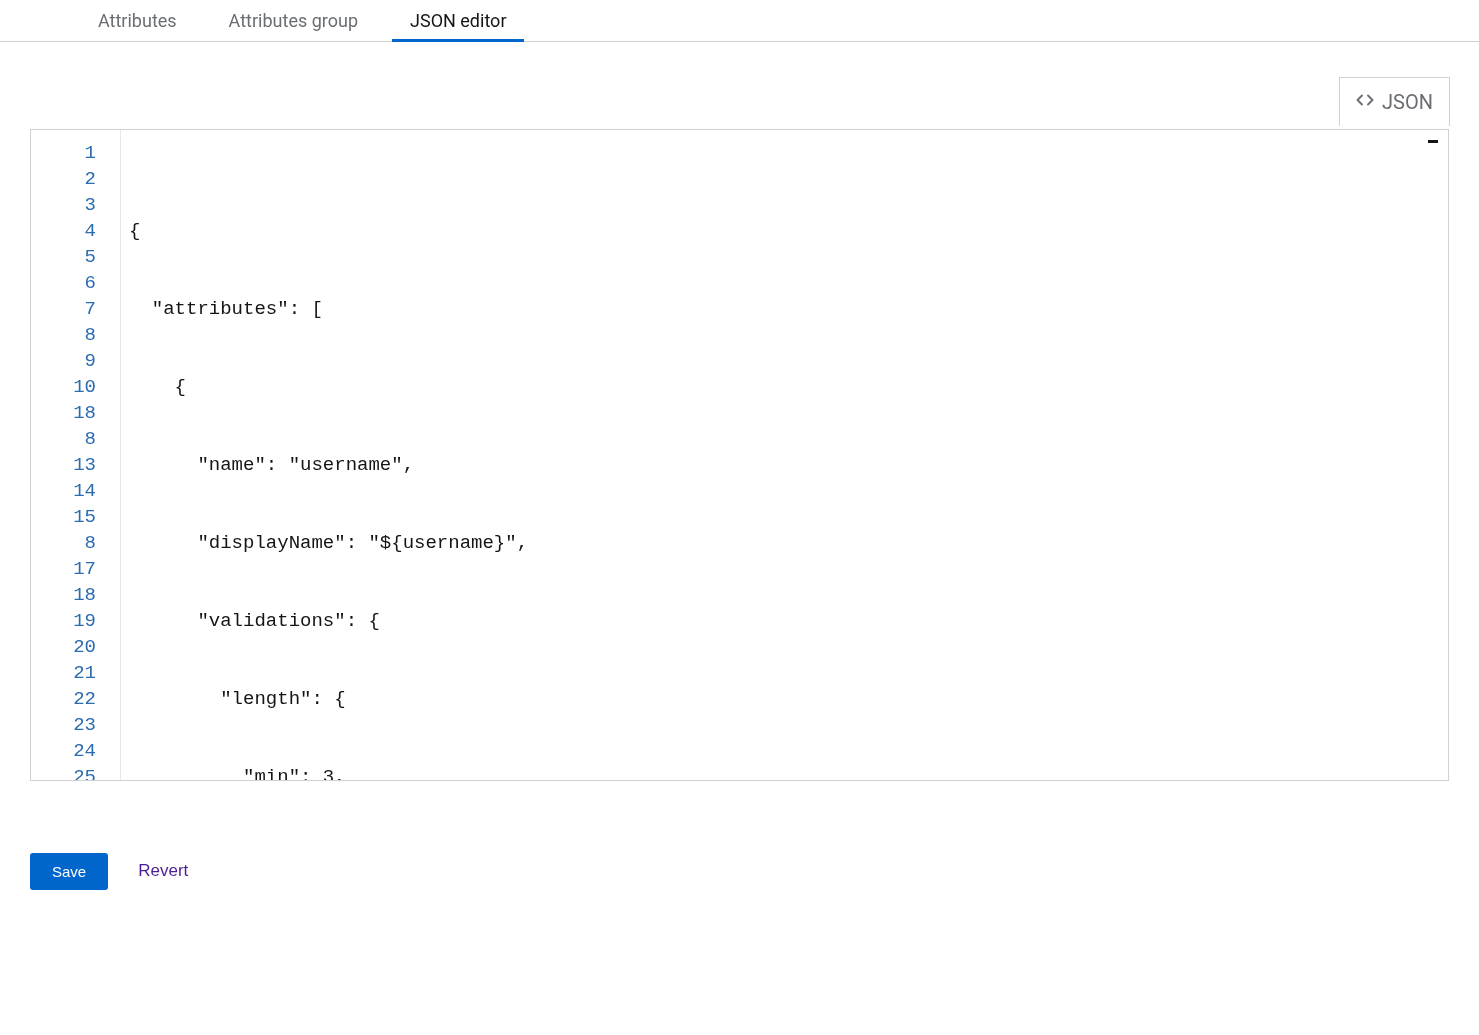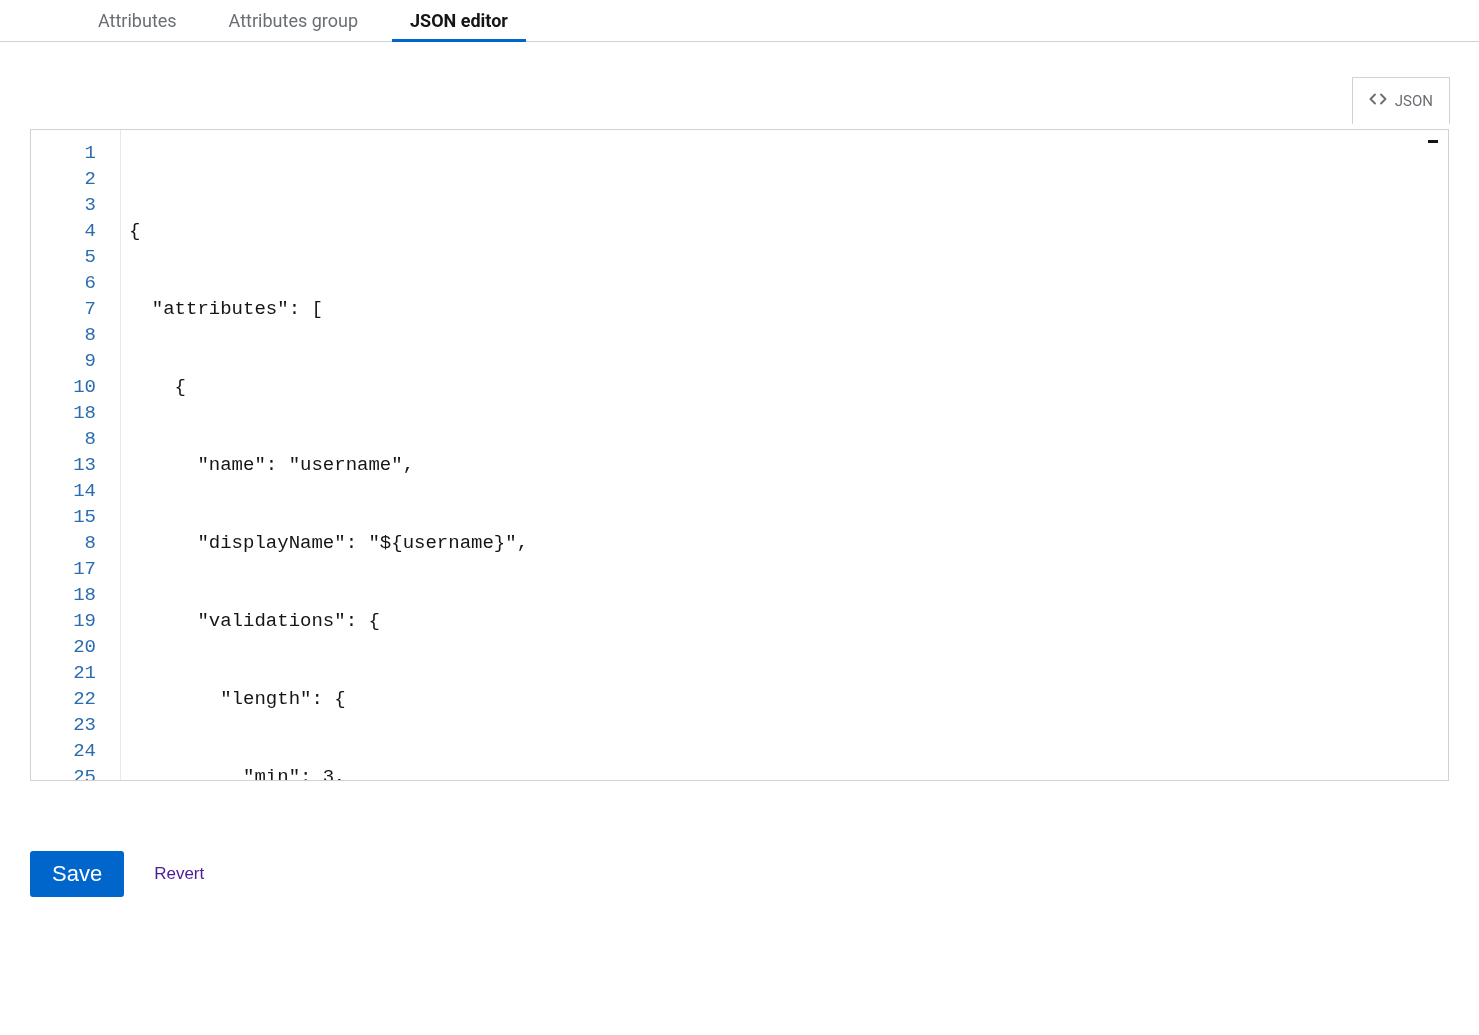--- a/index.html
+++ b/index.html
@@ -27,42 +27,42 @@
       padding: 10px 18px 8px 18px;
       font-size: 18px;
       color: #6a6e73;
       cursor: pointer;
       border-bottom: 3px solid transparent;
       margin-bottom: -1px;
     }
     .tab.active {
       color: #151515;
       border-bottom-color: #0066cc;
-      font-weight: 700;
+      font-weight: 400;
     }
     .content-area {
       padding: 35px 30px 30px 30px;
     }
     .editor-wrapper {
       border: 1px solid #d2d2d2;
       position: relative;
     }
     .format-badge {
       position: absolute;
       top: -52px;
       right: -1px;
       display: flex;
       align-items: center;
       gap: 8px;
       padding: 12px 16px;
       border: 1px solid #d2d2d2;
       border-bottom: none;
       background: #ffffff;
       color: #6a6e73;
-      font-size: 15px;
+      font-size: 20px;
     }
     .format-badge svg {
       width: 18px;
       height: 18px;
     }
     .editor-shell {
       position: relative;
       margin-top: 52px;
     }
     .code-editor {
@@ -110,21 +110,21 @@
       display: flex;
       gap: 22px;
       align-items: center;
       padding: 40px 30px 30px 30px;
     }
     .btn-primary {
       background: #0066cc;
       color: #ffffff;
       border: none;
       padding: 10px 22px;
-      font-size: 22px;
+      font-size: 15px;
       border-radius: 3px;
       cursor: pointer;
     }
     .btn-link {
       background: none;
       border: none;
       color: #4c1d95;
       font-size: 17px;
       cursor: pointer;
       padding: 10px 8px;

